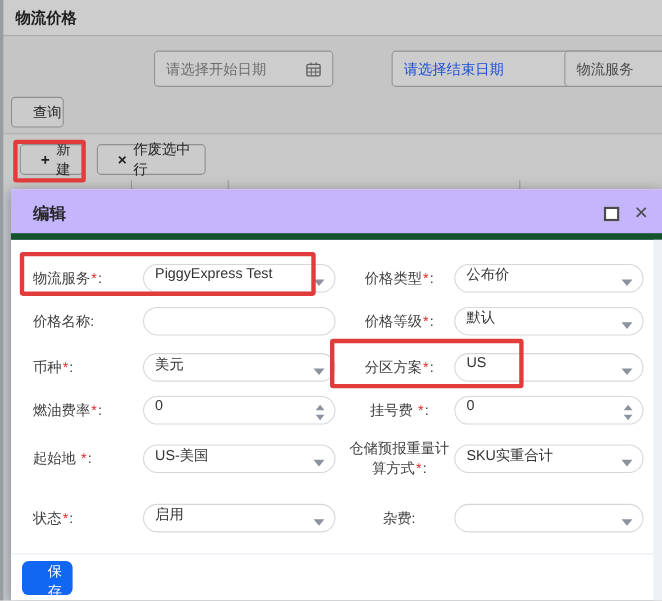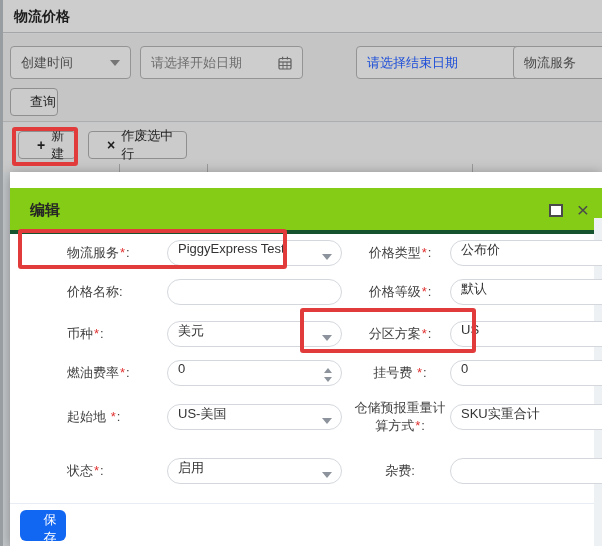--- a/index.html
+++ b/index.html
@@ -28,28 +28,28 @@
   .search-btn { left: 10px; top: 88px; width: 48px; height: 28px; }
   .new-btn  { left: 18px; top: 131px; width: 58px; height: 28px; }
   .void-btn { left: 88px; top: 131px; width: 99px; height: 28px; }
   .glyph-b { font-weight: bold; font-size: 14px; line-height: 1; color: #1d1d1d; }
 
   .grid-tick { position: absolute; top: 164px; width: 1px; height: 8px; background: #9c9c9c; }
 
   
   .modal { position: absolute; left: 10px; top: 172px; width: 592px; height: 374px; background: #fff;
            box-shadow: 0 2px 12px rgba(0,0,0,.35); z-index: 10; }
-  .modal-head { position: absolute; top: 16px; left: 0; right: 0; height: 46px; border-bottom: 4px solid #14532d; background: #84cc16; }
+  .modal-head { position: absolute; top: 0; left: 0; right: 0; height: 46px; border-bottom: 6px solid #14532d; background: #c4b5fd; }
   .modal-title { position: absolute; left: 20px; top: 13px; font-size: 15px; font-weight: bold; color: #262626; }
   .max-btn { position: absolute; right: 39px; top: 16px; width: 14px; height: 13px; border: 2px solid #4a4a4a; background: #fff; cursor: default; }
   .close-btn { position: absolute; right: 9px; top: 8px; font-size: 21px; color: #4a4a4a; line-height: 28px; width: 20px; text-align: center; cursor: default; }
   .gutter { position: absolute; right: 0; top: 46px; bottom: 0; width: 8px; background: #eef1f4; }
 
   .row { position: absolute; left: 20px; display: flex; align-items: center; height: 32px; }
-  .lbl { font-size: 13px; color: #404040; line-height: 1.35; margin-left: 37px; }
+  .lbl { font-size: 13px; color: #404040; line-height: 1.35; }
   .lbl-l { width: 100px; flex: 0 0 auto; }
   .lbl-r { width: 96px; flex: 0 0 auto; margin-left: 5px; margin-right: 2px; text-align: center; }
   .req { color: #e03131; margin: 0 1px; }
   .ctl { position: relative; height: 26px; background: #fff; border: 1px solid #d4d8dd; border-radius: 16px;
          display: flex; align-items: flex-start; padding: 0 24px 0 10px; font-size: 13px; color: #333; }
   .ctl-l { width: 175px; flex: 0 0 auto; margin-right: 5px; }
   .ctl-r { width: 172px; flex: 0 0 auto; }
   input.ctl { padding: 0 10px; font-family: inherit; outline: none; }
   .sel-arrow { position: absolute; right: 9px; top: 13px; width: 0; height: 0;
                border-left: 5px solid transparent; border-right: 5px solid transparent; border-top: 6px solid #8d939c; }
@@ -74,24 +74,20 @@
 
 <div class="screen">
 
   <div class="page-top">
     <div class="app-header">
       <div class="app-title">物流价格</div>
     </div>
     <div class="filter-panel"></div>
     <div class="toolbar-band"></div>
 
-    <div class="dim-ctl time-select">
-      <span>创建时间</span>
-      <span class="arrow-dim"></span>
-    </div>
 
     <div class="dim-ctl date-start">
       <span>请选择开始日期</span>
       <span class="cal-icon">
         <svg width="14" height="14" viewBox="0 0 14 14">
             <rect x="1" y="2.5" width="12" height="10.5" rx="1.3" fill="none" stroke="#5f5f5f" stroke-width="1.2"></rect>
             <line x1="1" y1="6" x2="13" y2="6" stroke="#5f5f5f" stroke-width="1.2"></line>
             <line x1="4.6" y1="0.8" x2="4.6" y2="3.4" stroke="#5f5f5f" stroke-width="1.2"></line>
             <line x1="9.4" y1="0.8" x2="9.4" y2="3.4" stroke="#5f5f5f" stroke-width="1.2"></line>
             <line x1="5" y1="6" x2="5" y2="13" stroke="#5f5f5f" stroke-width="0.9"></line>

